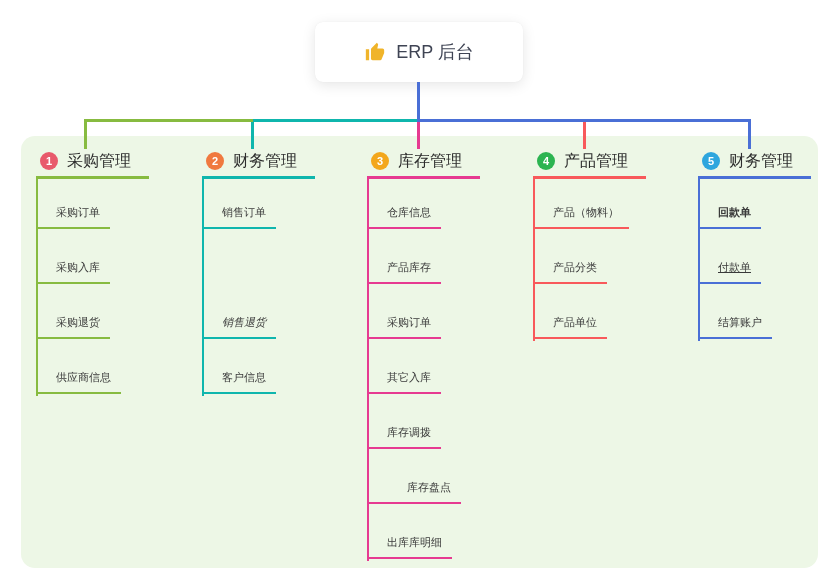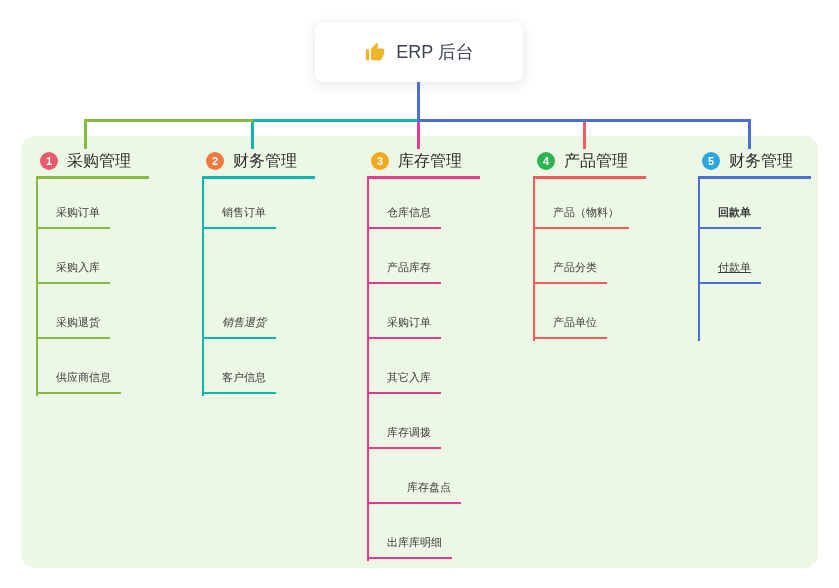--- a/index.html
+++ b/index.html
@@ -104,14 +104,15 @@
   <div class="child" style="left: 533px; top: 252px; border-bottom-color: rgb(248, 89, 91);">产品分类</div>
   <div class="child" style="left: 533px; top: 307px; border-bottom-color: rgb(248, 89, 91); text-align: right;">产品单位</div>
 
   <div class="branch-title" style="left: 698px; border-bottom-color: rgb(74, 111, 214);">
     <span class="badge" style="background: rgb(46, 166, 222);">5</span>
     <span>财务管理</span>
   </div>
   <div class="vline" style="left: 698px; top: 179px; height: 162px; background: rgb(74, 111, 214);"></div>
   <div class="child" style="left: 698px; top: 197px; border-bottom-color: rgb(74, 111, 214); font-weight: bold;">回款单</div>
   <div class="child" style="left: 698px; top: 252px; border-bottom-color: rgb(74, 111, 214); text-decoration: underline;">付款单</div>
+  <div class="child" style="left: 698px; top: 307px; border-bottom-color: rgb(74, 111, 214);">结算账户</div>
 
 </div>
 
 </body></html>

